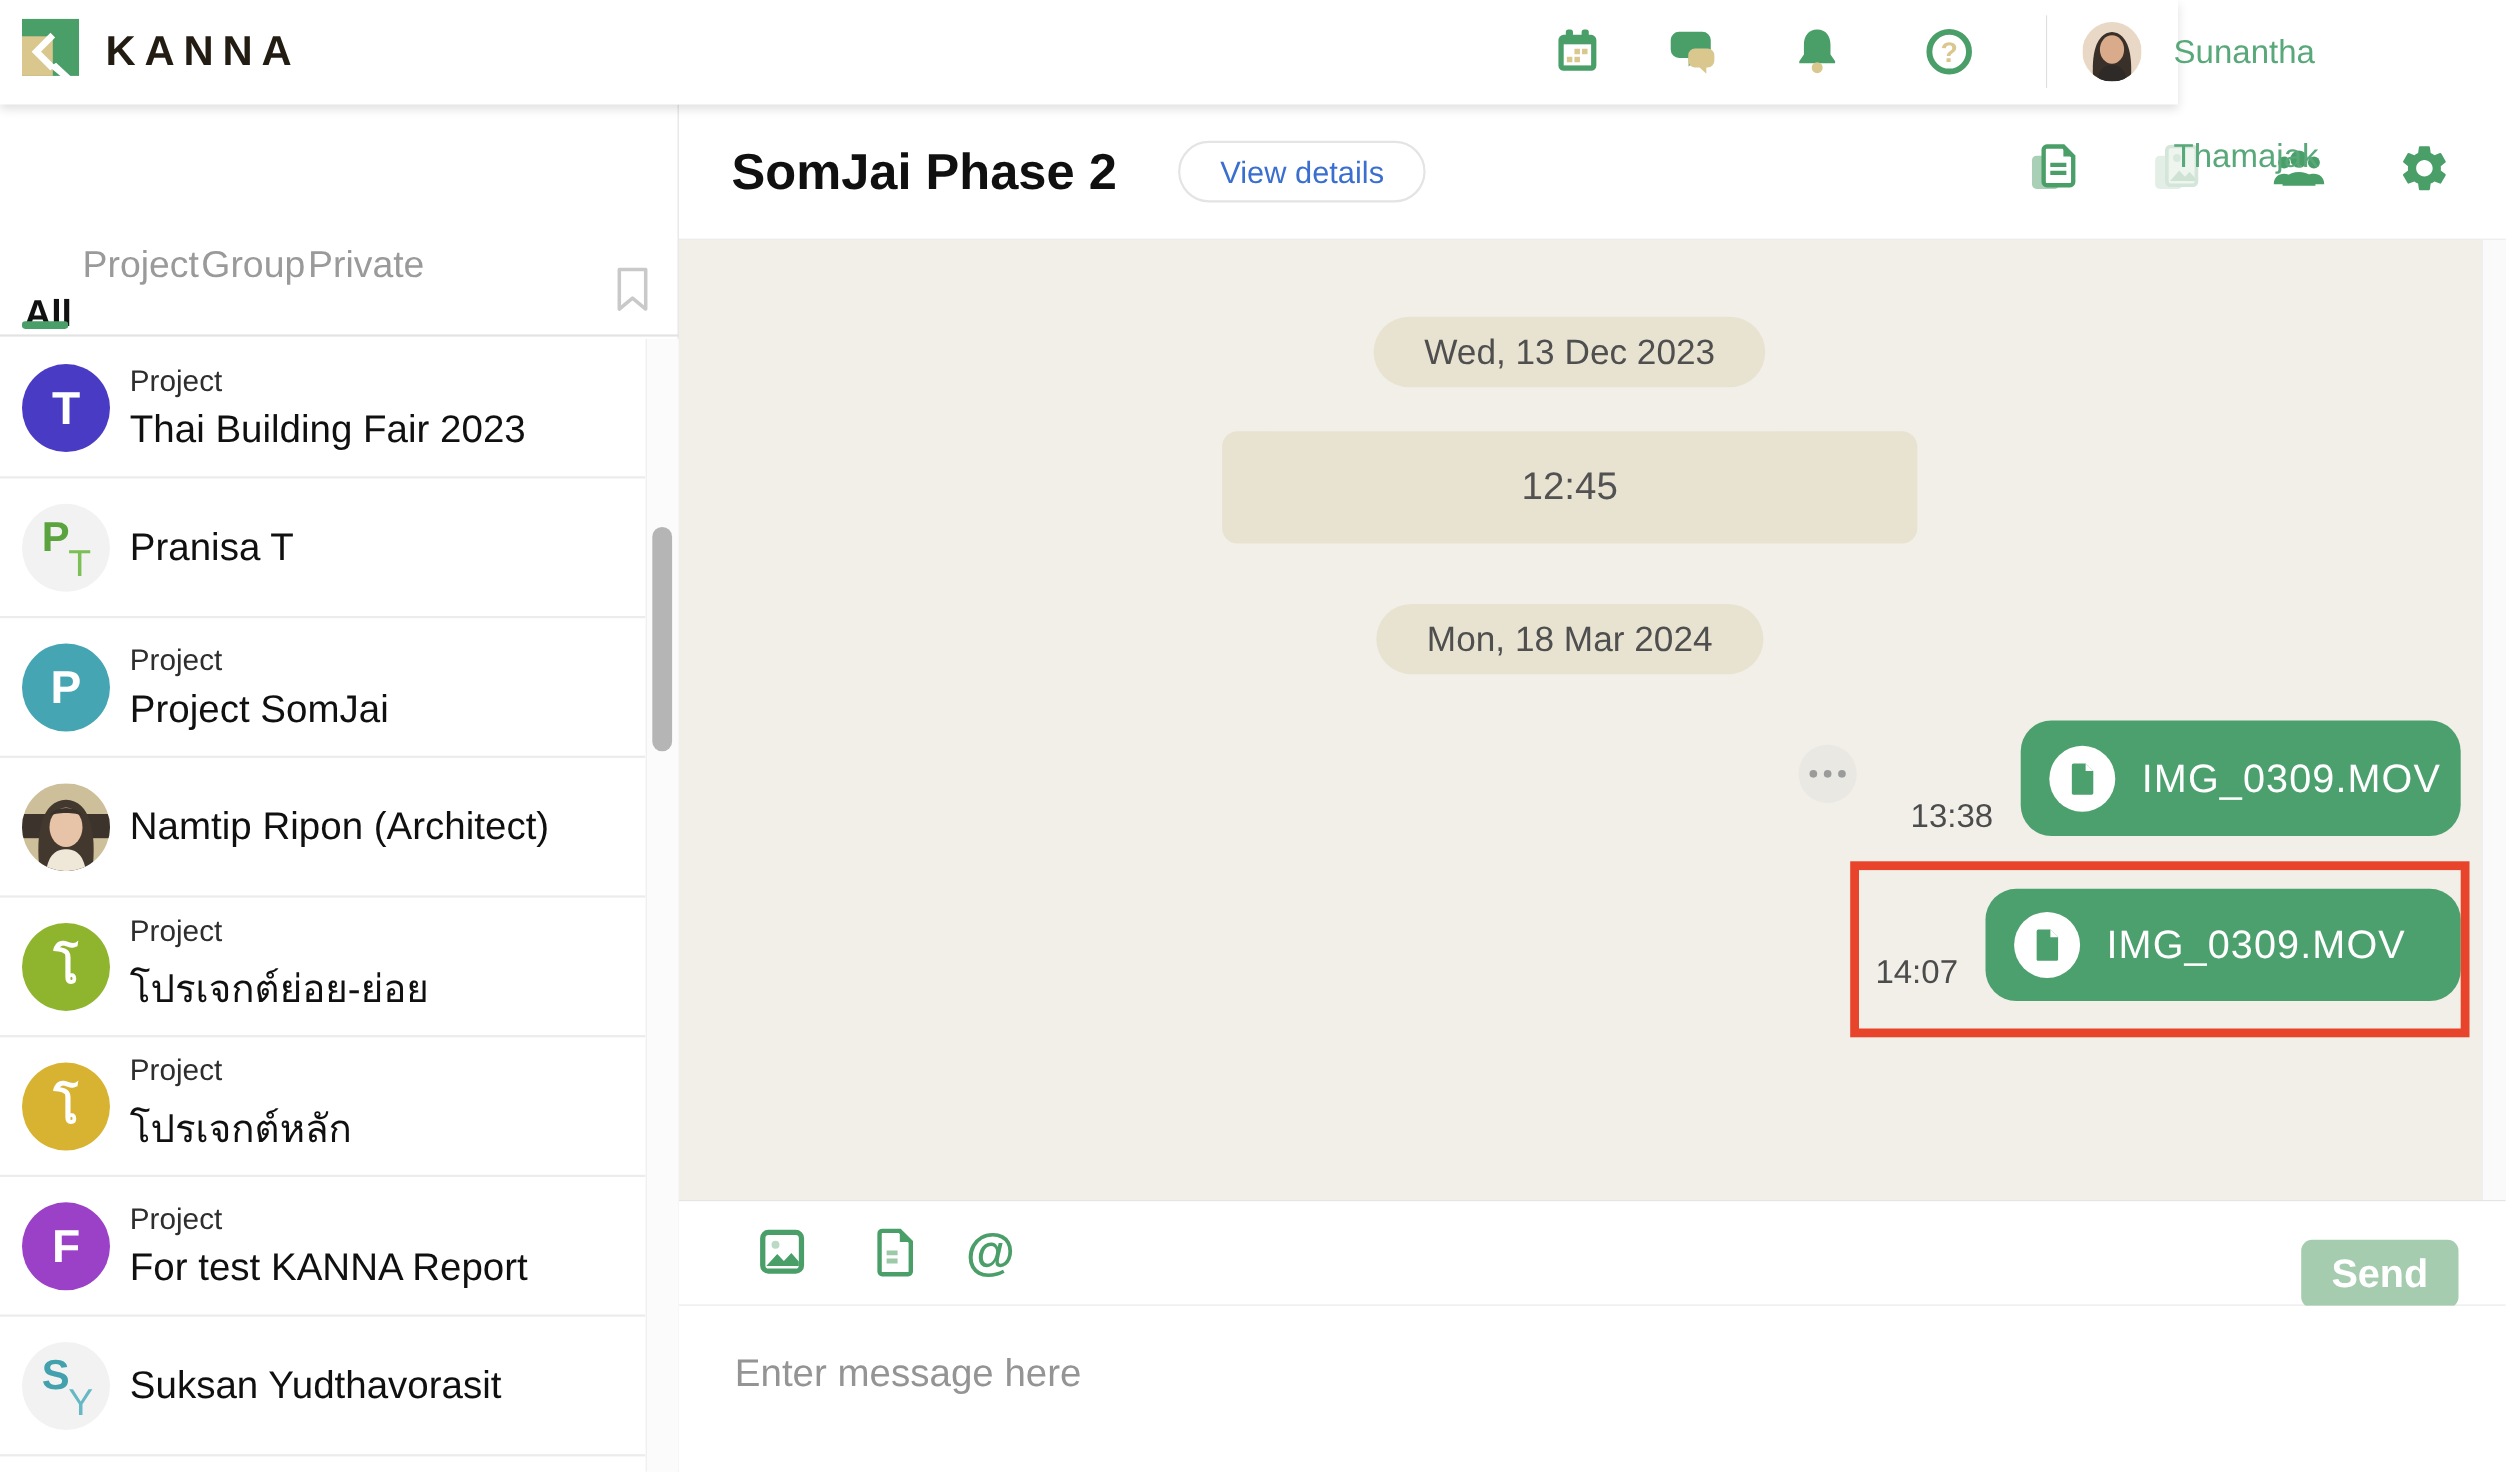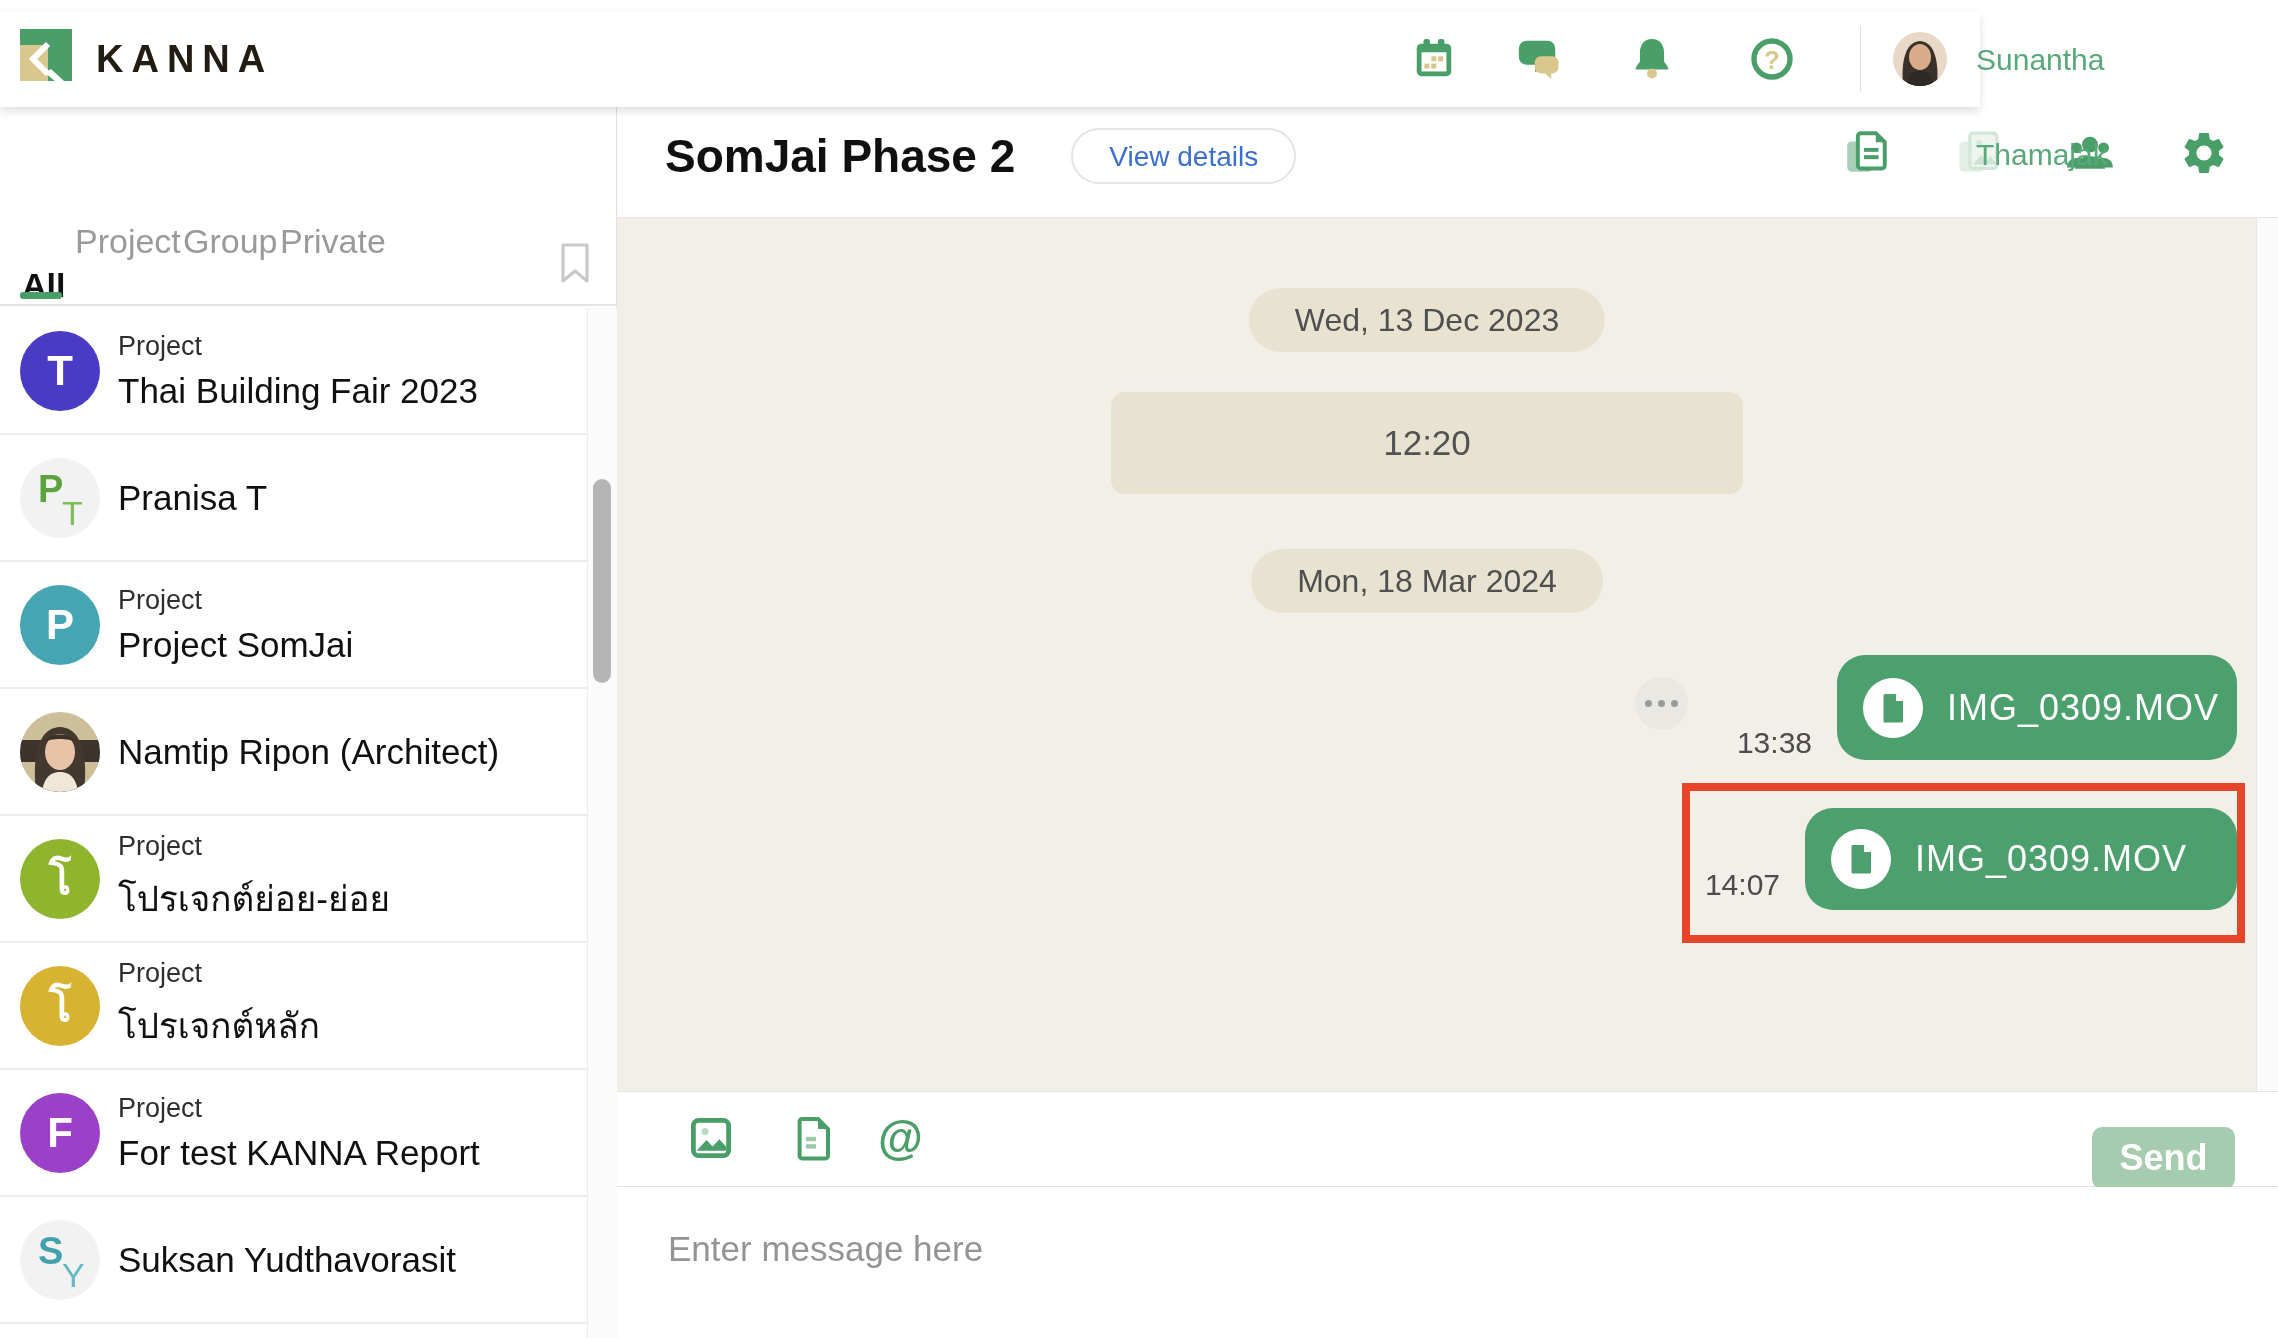--- a/index.html
+++ b/index.html
@@ -1,21 +1,21 @@
 <!DOCTYPE html>
 <html><head>
 <meta charset="utf-8">
 <style>
   * { margin:0; padding:0; box-sizing:border-box; }
   html,body { width:2278px; height:1338px; overflow:hidden; background:#fff;
     font-family:"Liberation Sans","DejaVu Sans",sans-serif; }
   .app { position:relative; width:2278px; height:1338px; background:#fff; }
 
   
-  .top-header { position:absolute; left:0; top:12px; width:1980px; height:95px; background:#fff;
+  .top-header { position:absolute; left:0; top:0; width:1980px; height:95px; background:#fff;
     box-shadow:0 4px 9px rgba(0,0,0,.13); z-index:30; }
   .logo { position:absolute; left:20px; top:17px; width:52px; height:52px; }
   .brand { position:absolute; left:96px; top:0; height:95px; line-height:95px;
     font-size:38px; font-weight:800; letter-spacing:8px; color:#221c12; }
   .hicon { position:absolute; top:24px; width:46px; height:46px; cursor:pointer; }
   .hicon svg { width:46px; height:46px; display:block; }
   .hdr-divider { position:absolute; left:1860px; top:14px; width:1px; height:66px; background:#ddd; }
   .hdr-avatar { position:absolute; left:1893px; top:20px; width:54px; height:54px; border-radius:50%;
     overflow:hidden; }
   .username { position:absolute; left:1976px; top:0; height:95px; line-height:95px; font-size:30px; }
@@ -304,21 +304,21 @@
         </svg>
       </span>
     </div>
 
     <div class="chat-body">
       <div class="body-scroll-track"></div>
 
       <div class="date-pill" style="top:70px">Wed, 13 Dec 2023</div>
 
       <div class="system-msg">
-        <div class="system-time">12:20</div>
+        <div class="system-time">12:45</div>
       </div>
 
       <div class="date-pill" style="top:331px">Mon, 18 Mar 2024</div>
 
       <div class="menu-btn">
           <i></i>
           <i></i>
           <i></i>
         </div>
       <div class="msg-time" style="right:466px; top:508px">13:38</div>

